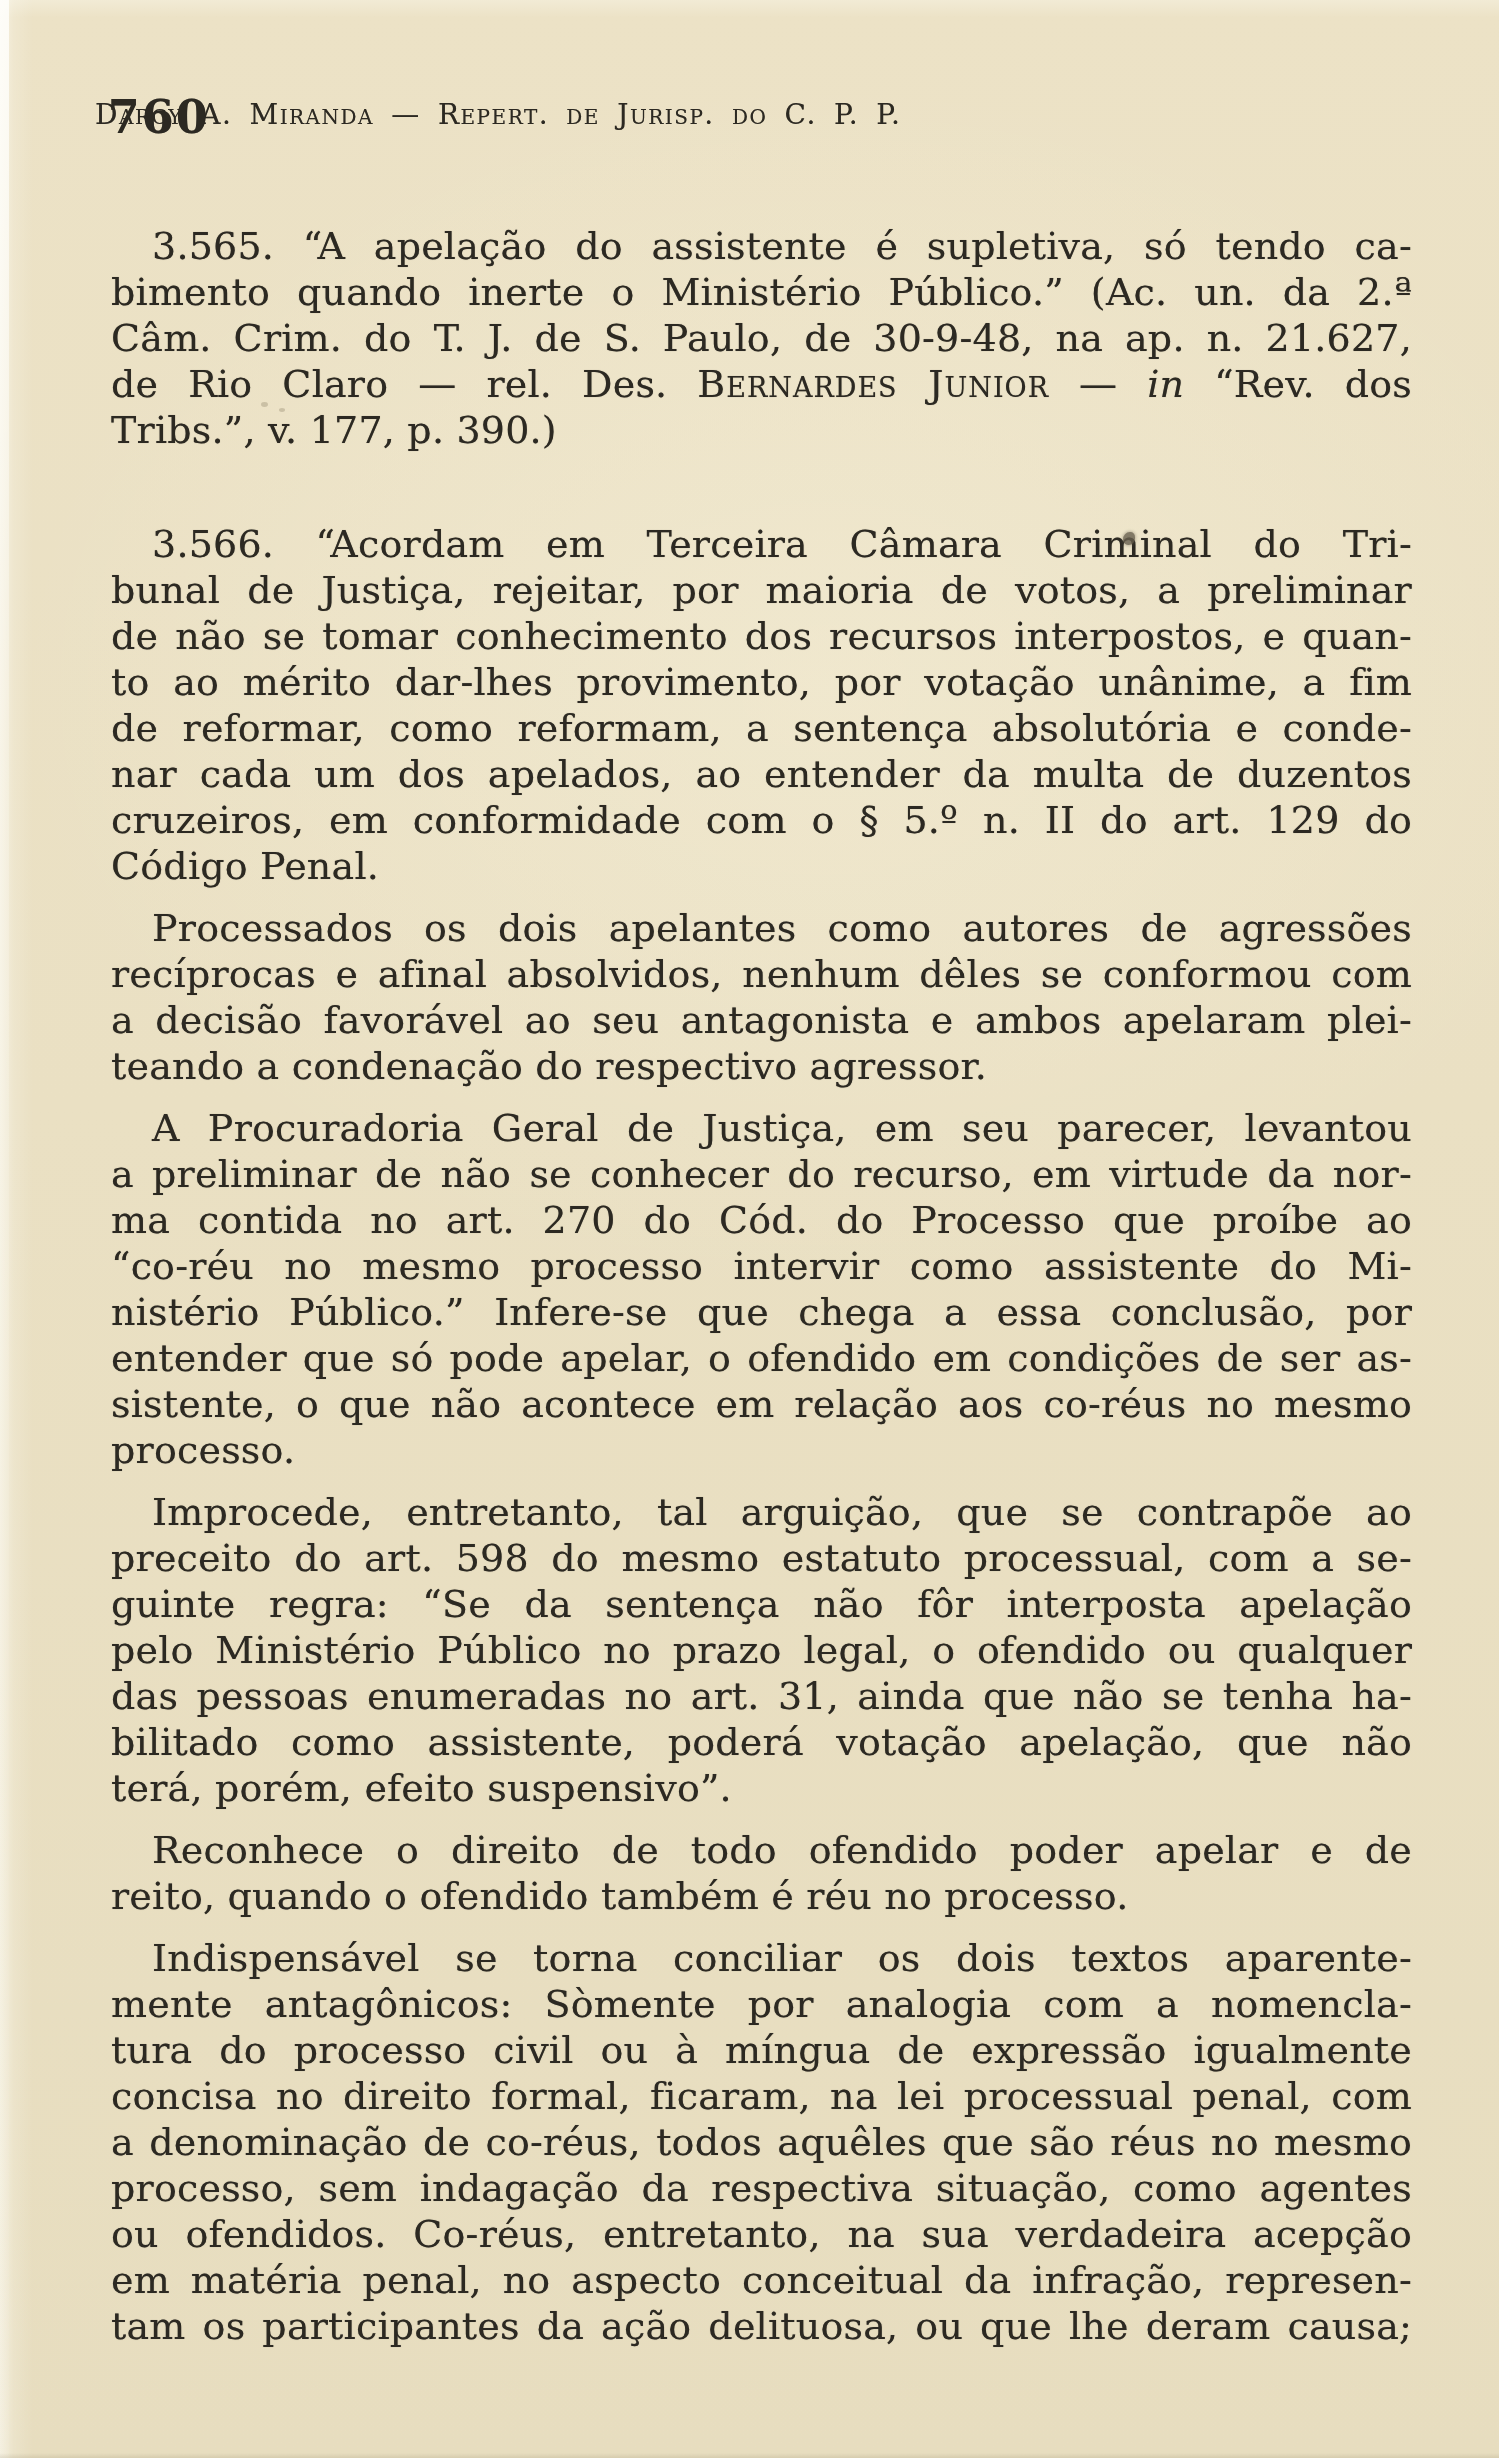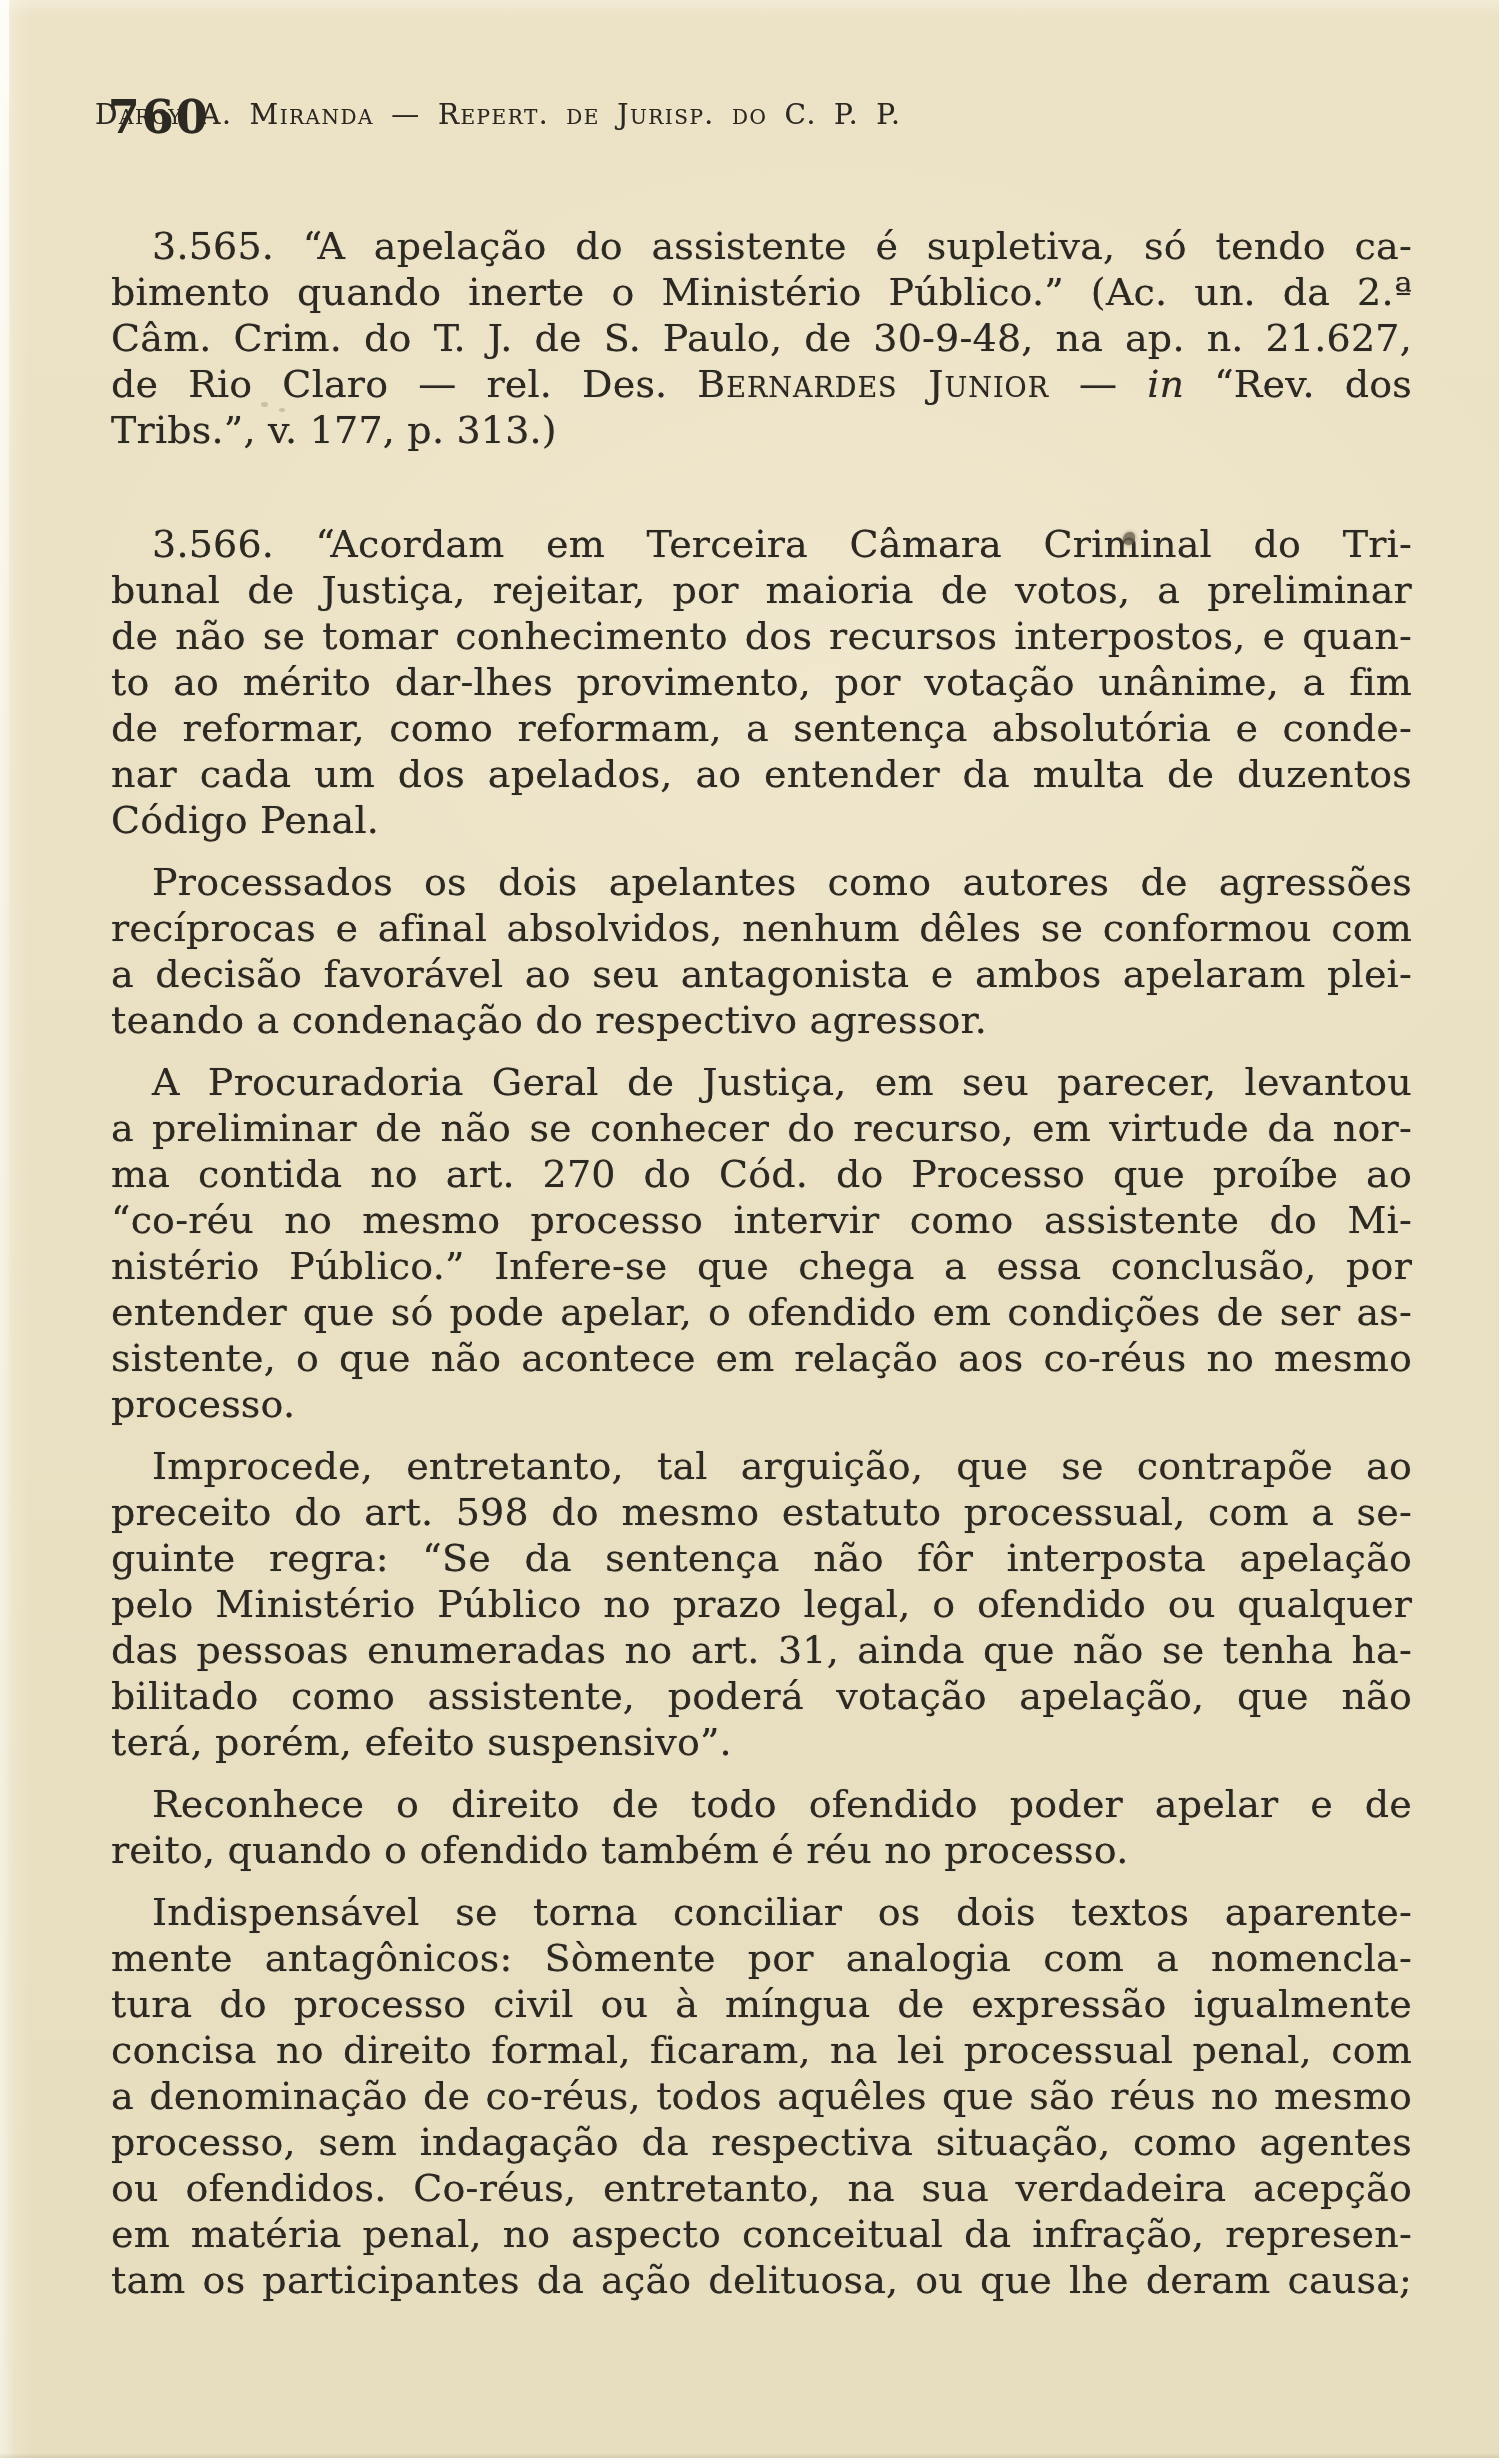--- a/index.html
+++ b/index.html
@@ -90,29 +90,30 @@
     <span class="pagenum">760</span>
     <span class="runtitle">Darcy A. Miranda — Repert. de Jurisp. do C. P. P.</span>
   </header>
 
   <main class="page-body">
       <div class="para">
         <div class="line indent">3.565.  “A apelação do assistente é supletiva, só tendo ca-</div>
         <div class="line">bimento quando inerte o Ministério Público.” (Ac. un. da 2.ª</div>
         <div class="line">Câm. Crim. do T. J. de S. Paulo, de 30-9-48, na ap. n. 21.627,</div>
         <div class="line">de Rio Claro — rel. Des. <span class="sc">Bernardes Junior</span> — <span class="it">in</span> “Rev. dos</div>
-        <div class="line endline">Tribs.”, v. 177, p. 313.)</div>
+        <div class="line endline">Tribs.”, v. 177, p. 390.)</div>
       </div>
       <div class="para gap">
         <div class="line indent">3.566.  “Acordam em Terceira Câmara Criminal do Tri-</div>
         <div class="line">bunal de Justiça, rejeitar, por maioria de votos, a preliminar</div>
         <div class="line">de não se tomar conhecimento dos recursos interpostos, e quan-</div>
         <div class="line">to ao mérito dar-lhes provimento, por votação unânime, a fim</div>
         <div class="line">de reformar, como reformam, a sentença absolutória e conde-</div>
         <div class="line">nar cada um dos apelados, ao entender da multa de duzentos</div>
+        <div class="line">cruzeiros, em conformidade com o § 5.º n. II do art. 129 do</div>
         <div class="line endline">Código Penal.</div>
       </div>
       <div class="para">
         <div class="line indent">Processados os dois apelantes como autores de agressões</div>
         <div class="line">recíprocas e afinal absolvidos, nenhum dêles se conformou com</div>
         <div class="line">a decisão favorável ao seu antagonista e ambos apelaram plei-</div>
         <div class="line endline">teando a condenação do respectivo agressor.</div>
       </div>
       <div class="para">
         <div class="line indent">A Procuradoria Geral de Justiça, em seu parecer, levantou</div>

